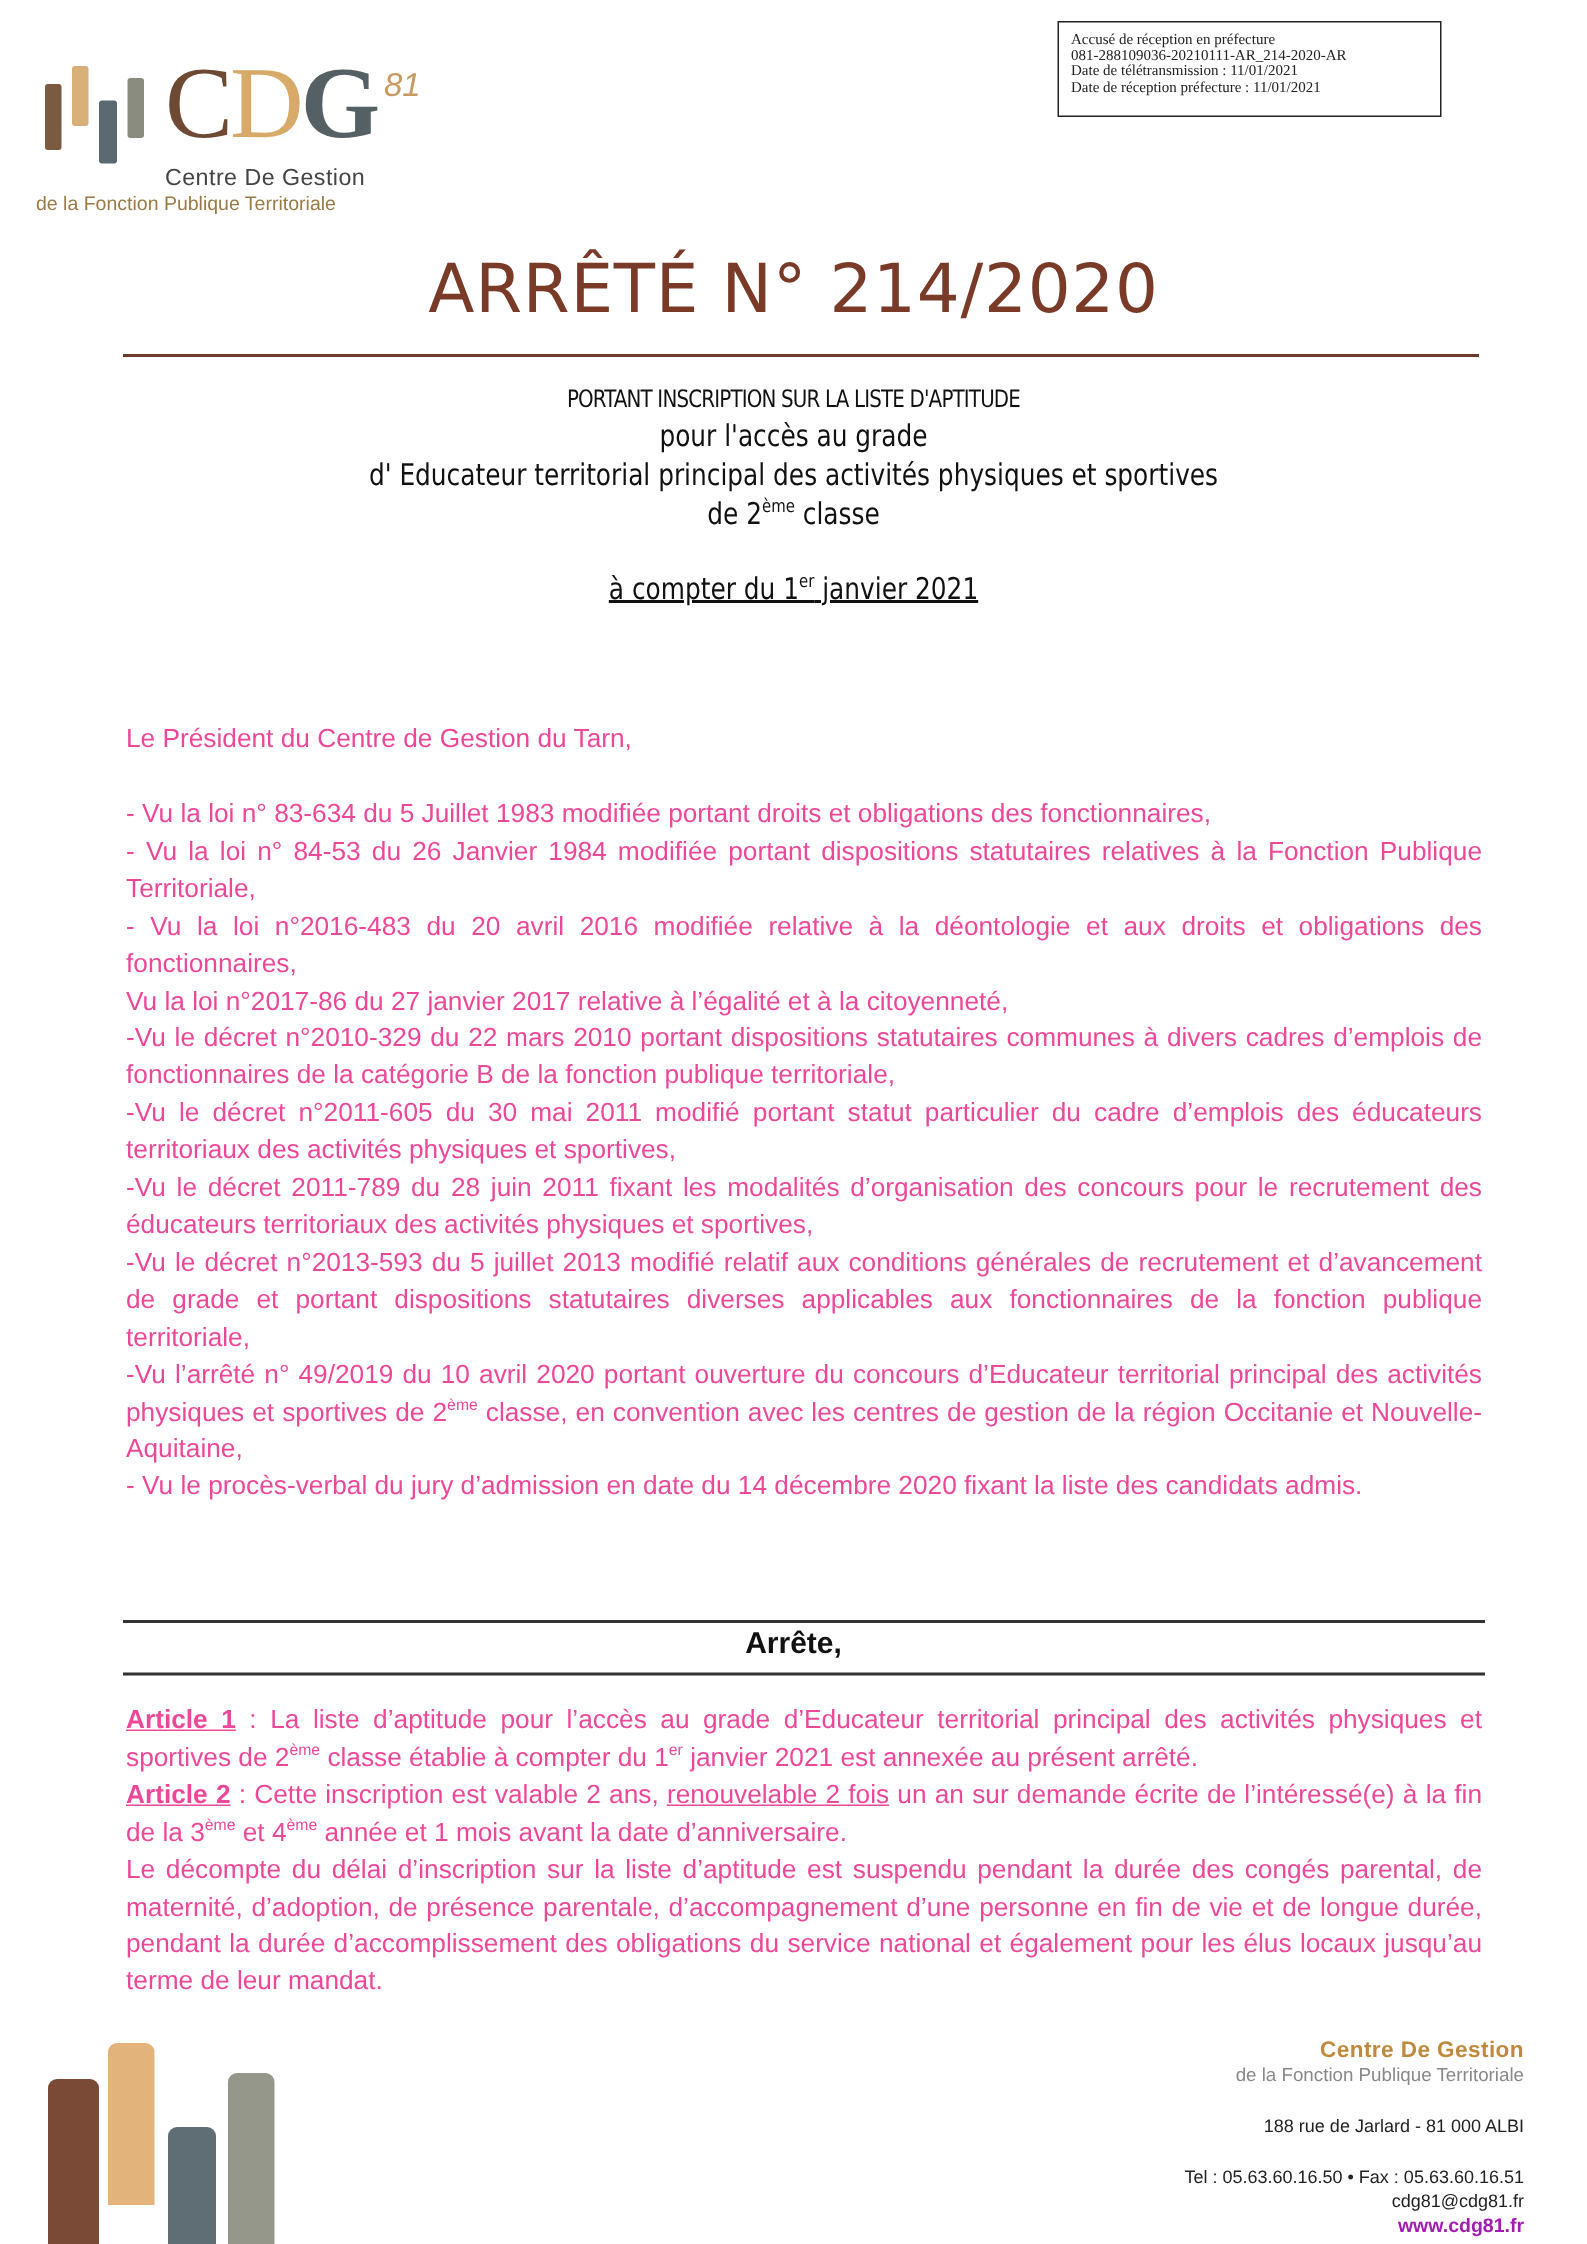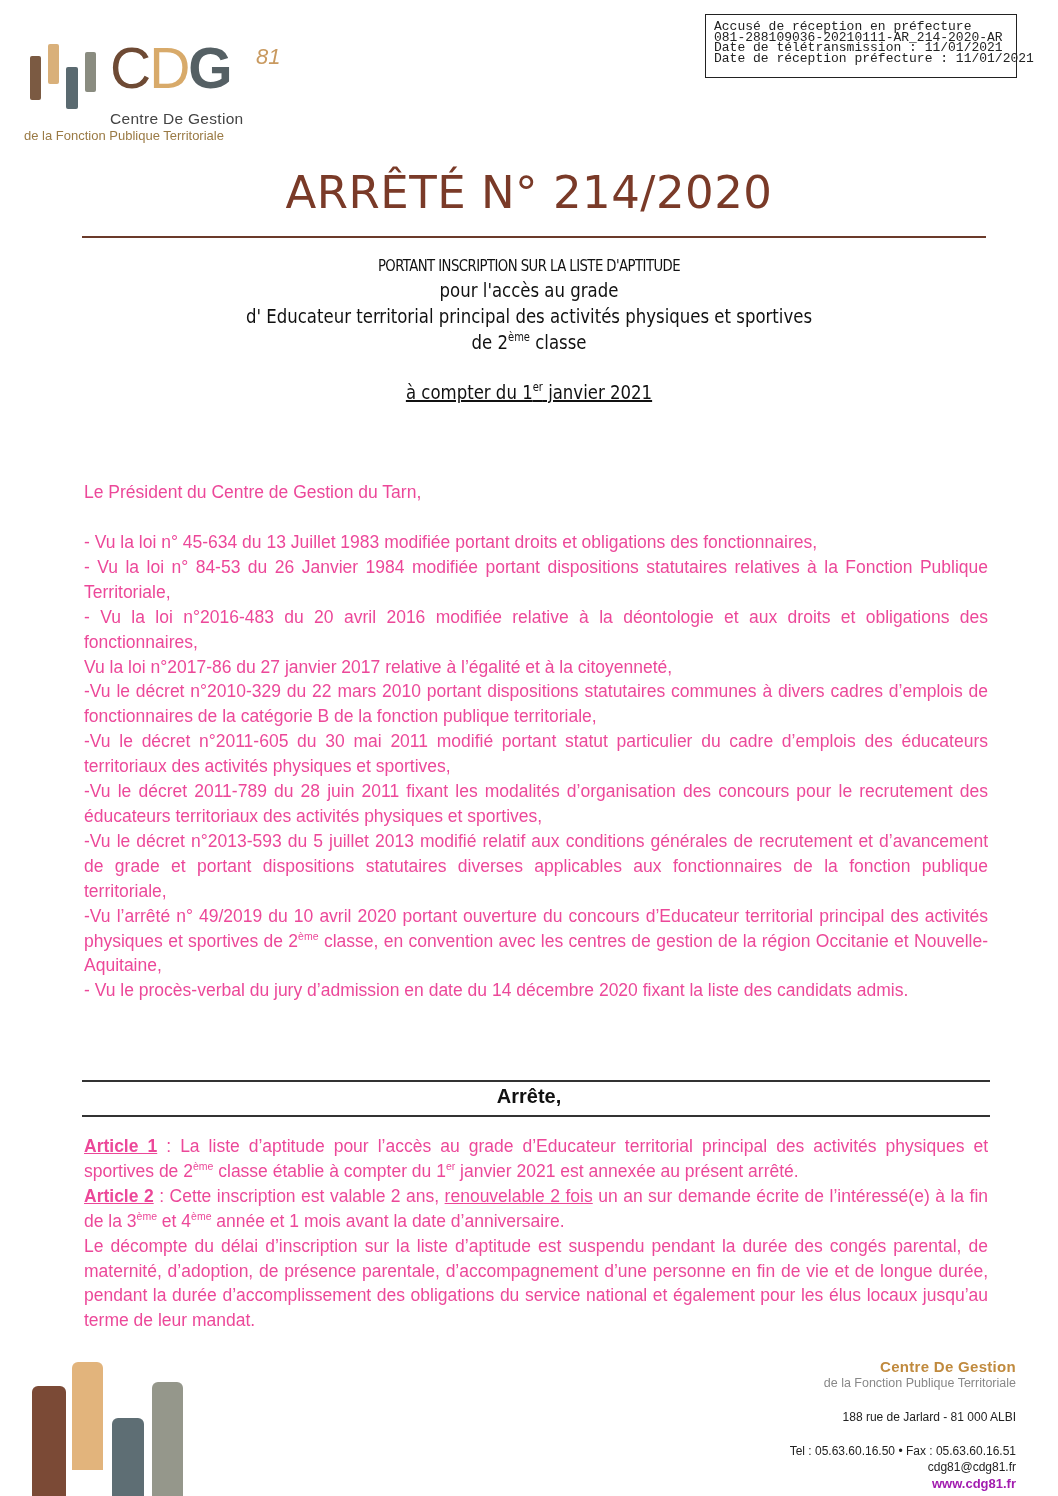--- a/index.html
+++ b/index.html
@@ -1,25 +1,25 @@
 <!DOCTYPE html>
 <html><head>
 <meta charset="utf-8">
 <style>
   html, body { margin: 0; padding: 0; background: #ffffff; }
   body { width: 1058px; height: 1496px; position: relative; overflow: hidden; font-family: "Liberation Sans", sans-serif; color: #111; }
 
   
-  .stamp { position: absolute; left: 705px; top: 14px; width: 312px; height: 64px; border: 1.5px solid #222; box-sizing: border-box; padding: 7px 8px; font-family: Liberation Mono, monospace; font-size: 13px; line-height: 10.5px; color: #222; }
+  .stamp { position: absolute; left: 705px; top: 14px; width: 256px; height: 64px; border: 1.5px solid #222; box-sizing: border-box; padding: 7px 8px; font-family: Liberation Serif, serif; font-size: 10px; line-height: 10.5px; color: #222; }
   .stamp div { white-space: nowrap; }
 
   
   .logo { position: absolute; left: 22px; top: 40px; width: 280px; height: 115px; }
   .logo .bar { position: absolute; border-radius: 2px; }
-  .logo .cdg { position: absolute; left: 88px; top: -6px; font-family: Liberation Sans, sans-serif; font-size: 57px; line-height: 68px; letter-spacing: -2px; }
+  .logo .cdg { position: absolute; left: 88px; top: -6px; font-family: Liberation Serif, serif; font-size: 68px; line-height: 68px; letter-spacing: -2px; }
   .logo .cdg .c { color: #6e4a34; font-weight: 400; }
   .logo .cdg .d { color: #d8aa6a; font-weight: 400; }
   .logo .cdg .g { color: #556064; font-weight: 700; }
   .logo .sup81 { position: absolute; left: 234px; top: 4px; font-size: 22px; color: #c99a60; font-style: italic; }
   .logo .l1 { position: absolute; left: 88px; top: 70px; font-size: 15.5px; color: #444; letter-spacing: 0.3px; white-space: nowrap; }
   .logo .l2 { position: absolute; left: 2px; top: 88px; font-size: 13px; color: #9a7a45; white-space: nowrap; }
 
   
   .title { position: absolute; left: 0; width: 1058px; top: 166px; text-align: center; font-family: "DejaVu Sans", sans-serif; font-size: 45px; color: #7a3a28; letter-spacing: 0.5px; }
   .title-rule { position: absolute; left: 82px; width: 904px; top: 236px; height: 1.5px; background: #6b3a2a; }
@@ -89,21 +89,21 @@
 <div class="subtitle s2">pour l'accès au grade</div>
 <div class="subtitle s3">d' Educateur territorial principal des activités physiques et sportives</div>
 <div class="subtitle s4"><span>de 2</span><sup>ème</sup><span> classe</span></div>
 <div class="subtitle s5"><span class="u"><span>à compter du 1</span><sup>er</sup><span> janvier 2021</span></span></div>
 
 <div class="body president">
   <p>Le Président du Centre de Gestion du Tarn,</p>
 </div>
 
 <div class="body vus">
-  <p>- Vu la loi n° 45-634 du 13 Juillet 1983 modifiée portant droits et obligations des fonctionnaires,</p>
+  <p>- Vu la loi n° 83-634 du 5 Juillet 1983 modifiée portant droits et obligations des fonctionnaires,</p>
   <p>- Vu la loi n° 84-53 du 26 Janvier 1984 modifiée portant dispositions statutaires relatives à la Fonction Publique Territoriale,</p>
   <p>- Vu la loi n°2016-483 du 20 avril 2016 modifiée relative à la déontologie et aux droits et obligations des fonctionnaires,</p>
   <p>Vu la loi n°2017-86 du 27 janvier 2017 relative à l’égalité et à la citoyenneté,</p>
   <p>-Vu le décret n°2010-329 du 22 mars 2010 portant dispositions statutaires communes à divers cadres d’emplois de fonctionnaires de la catégorie B de la fonction publique territoriale,</p>
   <p>-Vu le décret n°2011-605 du 30 mai 2011 modifié portant statut particulier du cadre d’emplois des éducateurs territoriaux des activités physiques et sportives,</p>
   <p>-Vu le décret 2011-789 du 28 juin 2011 fixant les modalités d’organisation des concours pour le recrutement des éducateurs territoriaux des activités physiques et sportives,</p>
   <p>-Vu le décret n°2013-593 du 5 juillet 2013 modifié relatif aux conditions générales de recrutement et d’avancement de grade et portant dispositions statutaires diverses applicables aux fonctionnaires de la fonction publique territoriale,</p>
   <p><span>-Vu l’arrêté n° 49/2019 du 10 avril 2020 portant ouverture du concours d’Educateur territorial principal des activités physiques et sportives de 2</span><sup>ème</sup><span> classe, en convention avec les centres de gestion de la région Occitanie et Nouvelle-Aquitaine,</span></p>
   <p>- Vu le procès-verbal du jury d’admission en date du 14 décembre 2020 fixant la liste des candidats admis.</p>
 </div>

